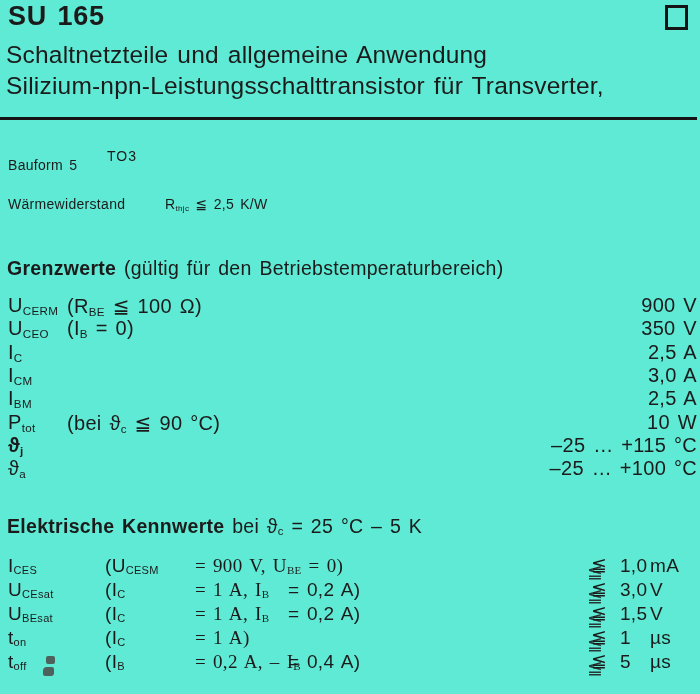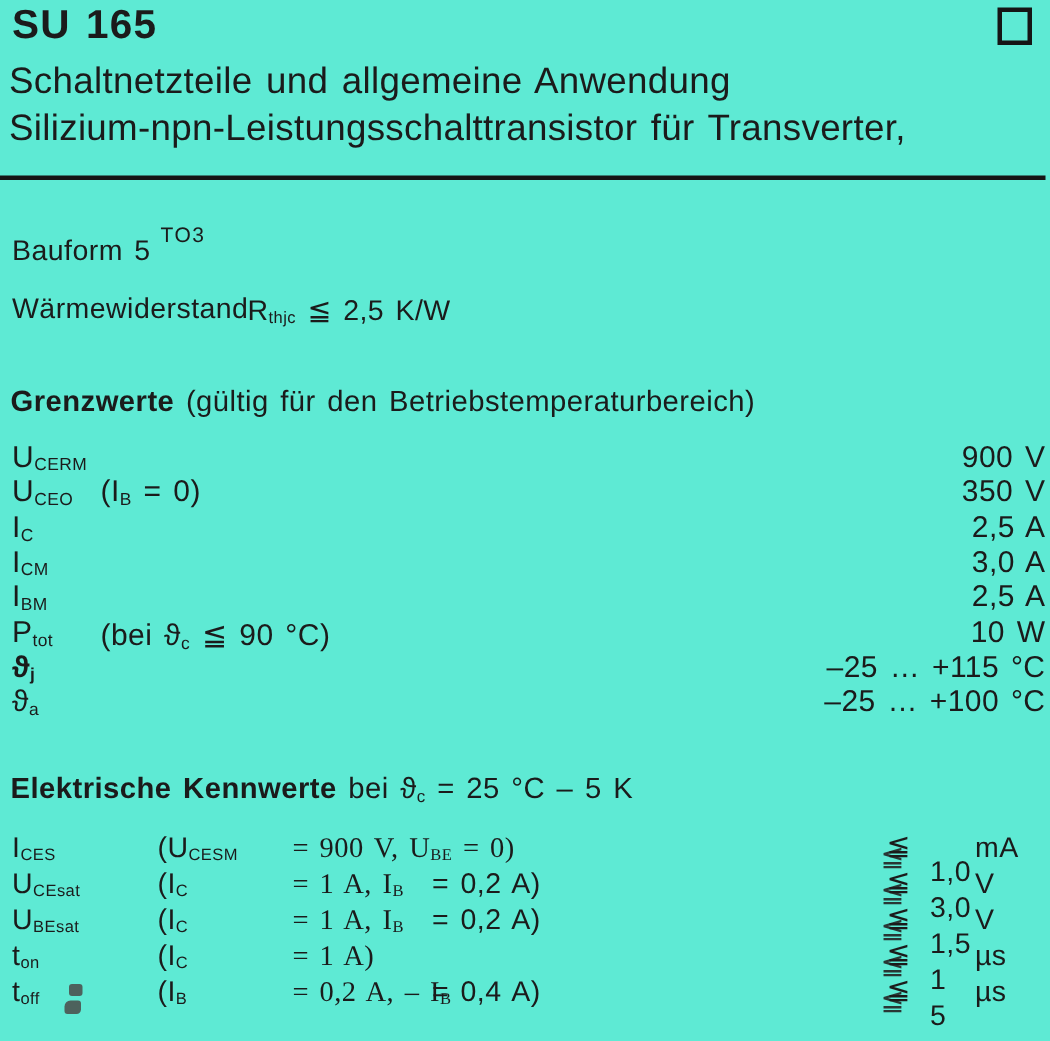--- a/index.html
+++ b/index.html
@@ -8,21 +8,21 @@
     background:#5eead4; color:#1b1b1b; overflow:hidden;
     font-family:"Liberation Sans","DejaVu Sans",sans-serif;
     letter-spacing:0.3px; word-spacing:2px;
   }
   .abs { position:absolute; }
   .title { left:8px; top:1px; font-size:27px; font-weight:bold; letter-spacing:0.8px; }
   .corner { left:665px; top:5px; width:17px; height:19px; border:3px solid #151515; background:transparent; }
   .subtitle { left:6px; top:39px; font-size:24.5px; line-height:31px; letter-spacing:0.2px; }
   .rule { left:0; top:117px; width:697px; height:3px; background:#151515; }
 
-  .line19 { font-size:19px; }
+  .line19 { font-size:14px; }
   .bauform-label { left:8px; top:157px; }
   .bauform-value { left:107px; top:148px; font-size:14px; letter-spacing:1px; }
   .waerme-label { left:8px; top:196px; }
   .waerme-expr  { left:165px; top:196px; }
 
   .sec-head { font-size:19.5px; }
   .head-bold { font-weight:bold; }
   .grenz-head { left:7px; top:257px; }
   .kenn-head  { left:7px; top:515px; }
 
@@ -33,21 +33,21 @@
   .t1row .val  { position:absolute; right:3px; top:0; white-space:nowrap; }
 
   .t2 { left:0; top:555px; width:638px; }
   .t2row { position:relative; height:24.1px; font-size:19px; }
   .t2row .sym { position:absolute; left:8px; top:0; white-space:nowrap; }
   .t2row .c1  { position:absolute; left:105px; top:0; white-space:nowrap; }
   .t2row .c2  { position:absolute; left:195px; top:0; white-space:nowrap;font-family:Liberation Serif, serif; }
   .t2row .c3  { position:absolute; left:288px; top:0; white-space:nowrap; }
   .t2row .lim { position:absolute; left:591px; top:-2px; white-space:nowrap;
                 text-shadow:-4px 7px 0 rgba(35,35,35,0.9); }
-  .t2row .val { position:absolute; left:620px; top:16px; white-space:nowrap; }
+  .t2row .val { position:absolute; left:620px; top:0; white-space:nowrap; }
   .t2row .unit{ position:absolute; left:650px; top:0; white-space:nowrap; }
 
   .sb { font-size:0.58em; vertical-align:-0.22em; letter-spacing:0.3px; }
   .bsym { font-weight:bold; }
 
   .stamp { position:absolute; background:#4a4a48; border-radius:2px; opacity:0.85; }
   .stamp1 { left:46px; top:656px; width:9px; height:8px; }
   .stamp2 { left:43px; top:667px; width:11px; height:9px; border-radius:4px 2px 3px 2px; }
 </style>
 </head>
@@ -72,20 +72,21 @@
   <div class="abs line19 waerme-expr"><span>R</span><span class="sb">thjc</span><span> ≦ 2,5 K/W</span></div>
 
   <div class="abs sec-head grenz-head">
     <span class="head-bold">Grenzwerte</span>
     <span>(gültig für den Betriebstemperaturbereich)</span>
   </div>
 
   <div class="abs t1">
     <div class="t1row">
       <span class="sym"><span>U</span><span class="sb">CERM</span></span>
+      <span class="cond"><span>(R</span><span class="sb">BE</span><span> ≦ 100 Ω)</span></span>
       <span class="val"><span>900 V</span></span>
     </div>
     <div class="t1row">
       <span class="sym"><span>U</span><span class="sb">CEO</span></span>
       <span class="cond"><span>(I</span><span class="sb">B</span><span> = 0)</span></span>
       <span class="val"><span>350 V</span></span>
     </div>
     <div class="t1row">
       <span class="sym"><span>I</span><span class="sb">C</span></span>
       <span class="cond"></span>

